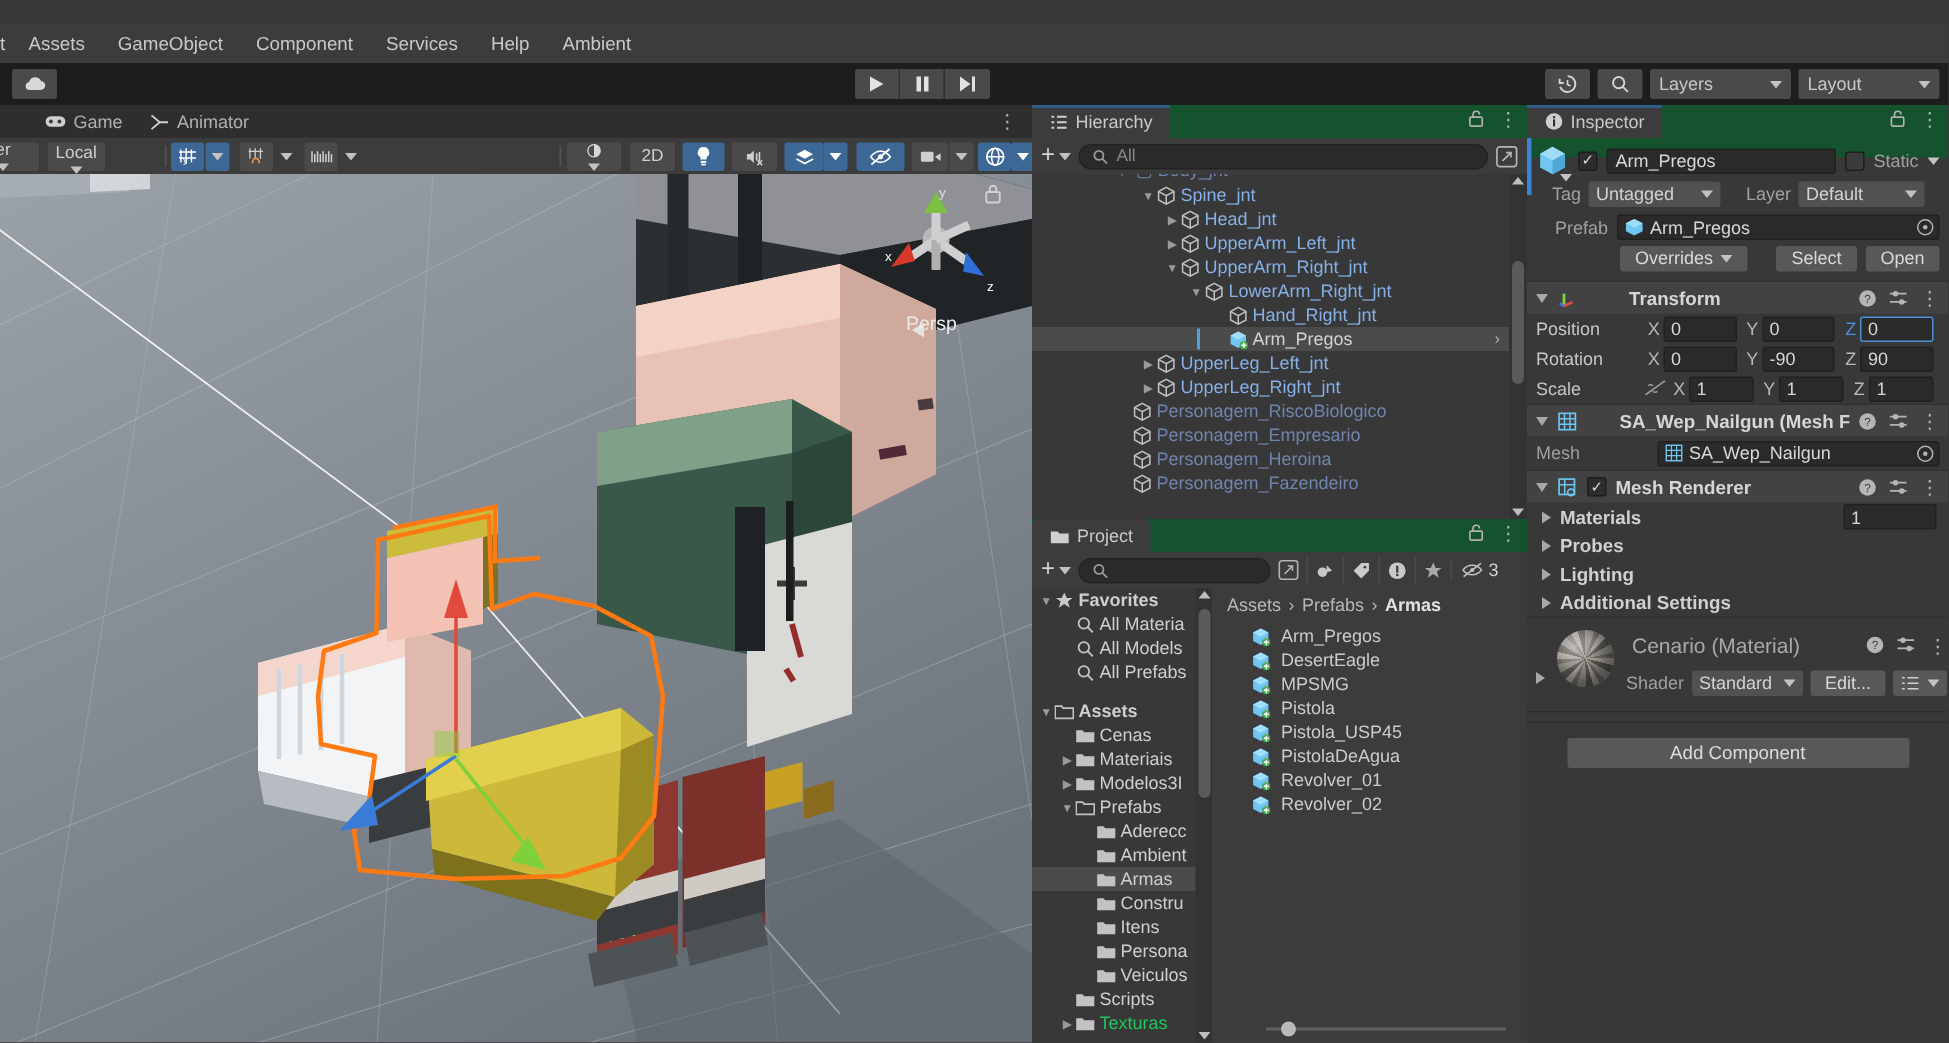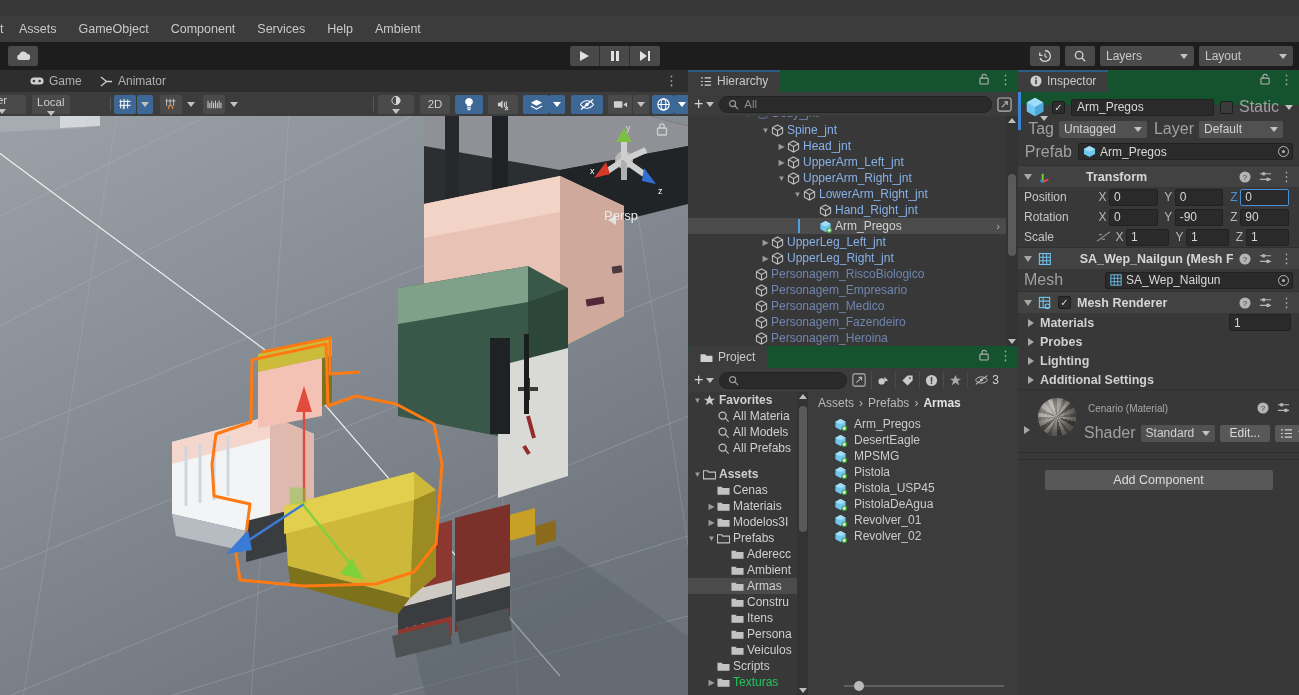--- a/index.html
+++ b/index.html
@@ -132,21 +132,21 @@
 
   
   .insp-body { position:absolute; left:0; top:22px; right:0; bottom:0; overflow:hidden; }
   .insp-accent { position:absolute; left:0; top:22px; width:3px; height:38px; background:#3b84d8; }
   .namerow { height:26px; display:flex; align-items:center; gap:6px; padding:4px 6px 0 6px; }
   .cb { width:13px;height:13px; background:#2d2d2d; border:1px solid #1d1d1d; border-radius:2px;
         display:flex; align-items:center; justify-content:center; font-size:10px; color:#ddd; flex:none;}
   .namefield { flex:1; height:17px; background:#2a2a2a; border:1px solid #212121; border-radius:2px;
                display:flex; align-items:center; padding:0 5px; color:#d8d8d8; font-size:12px;}
   .taglayer { height:22px; display:flex; align-items:center; gap:5px; padding:0 6px; }
-  .minilabel { color:#a0a0a0; font-size:16px; }
+  .minilabel { color:#a0a0a0; font-size:12px; }
   .ddbox { height:17px; background:#515151; border-radius:2px; display:flex; align-items:center;
            justify-content:space-between; padding:0 5px; color:#d2d2d2; font-size:12px; }
   .prefabrow { height:21px; display:flex; align-items:center; gap:6px; padding:2px 6px 0 6px;}
   .objfield { flex:1; height:17px; background:#2a2a2a; border:1px solid #212121; border-radius:2px;
               display:flex; align-items:center; padding:0 4px; gap:4px; color:#d8d8d8; font-size:12px; position:relative;}
   .objdot { position:absolute; right:3px; width:11px;height:11px;border:1.5px solid #b4b4b4;border-radius:50%;
             display:flex;align-items:center;justify-content:center;}
   .objdot i { width:3px;height:3px;background:#b4b4b4;border-radius:50%; display:block;}
   .btnsrow { height:22px; display:flex; align-items:center; gap:6px; padding:0 6px; justify-content:flex-end;}
   .ubtn { height:17px; background:#585858; border-radius:2px; display:flex; align-items:center;
@@ -652,39 +652,30 @@
             </svg>
             <span class="lbl-blue-dim">Personagem_Empresario</span>
           </div>
           <div class="row">
             <span style="width:56px;display:inline-block;"></span>
             <span class="tw"></span>
             <svg class="cube" viewBox="0 0 14 14">
               <path d="M7 1l5.5 3v6L7 13 1.5 10V4z" fill="none" stroke="#c2c2c2" stroke-width="1.1"></path>
               <path d="M1.5 4L7 7l5.5-3M7 7v6" stroke="#c2c2c2" stroke-width="1.1" fill="none"></path>
             </svg>
-            <span class="lbl-blue-dim">Personagem_Medico</span>
+            <span class="lbl-blue-dim">Personagem_Heroina</span>
           </div>
           <div class="row">
             <span style="width:56px;display:inline-block;"></span>
             <span class="tw"></span>
             <svg class="cube" viewBox="0 0 14 14">
               <path d="M7 1l5.5 3v6L7 13 1.5 10V4z" fill="none" stroke="#c2c2c2" stroke-width="1.1"></path>
               <path d="M1.5 4L7 7l5.5-3M7 7v6" stroke="#c2c2c2" stroke-width="1.1" fill="none"></path>
             </svg>
             <span class="lbl-blue-dim">Personagem_Fazendeiro</span>
-          </div>
-          <div class="row">
-            <span style="width:56px;display:inline-block;"></span>
-            <span class="tw"></span>
-            <svg class="cube" viewBox="0 0 14 14">
-              <path d="M7 1l5.5 3v6L7 13 1.5 10V4z" fill="none" stroke="#c2c2c2" stroke-width="1.1"></path>
-              <path d="M1.5 4L7 7l5.5-3M7 7v6" stroke="#c2c2c2" stroke-width="1.1" fill="none"></path>
-            </svg>
-            <span class="lbl-blue-dim">Personagem_Heroina</span>
           </div>
         </div>
       <div class="scrollbar-track" style="top:0;width:12px;background:#333;">
         <div style="position:absolute;left:2px;top:2px;width:0;height:0;border-left:4px solid transparent;border-right:4px solid transparent;border-bottom:5px solid #bdbdbd;"></div>
         <div class="scroll-v" style="top:58px;height:82px;"></div>
         <div style="position:absolute;left:2px;bottom:2px;width:0;height:0;border-left:4px solid transparent;border-right:4px solid transparent;border-top:5px solid #bdbdbd;"></div>
       </div>
     </div>
   </div>
 
@@ -1066,20 +1057,32 @@
               <path d="M7 1l6 3.2v5.6L7 13 1 9.8V4.2z" fill="#6fc6f0"></path>
               <path d="M7 1l6 3.2L7 7.4 1 4.2z" fill="#9fdcf7"></path>
             </svg>
           <span>Arm_Pregos</span>
           <span class="objdot">
               <i></i>
             </span>
         </div>
       </div>
 
+      <div class="btnsrow">
+        <div class="ubtn" style="margin-right:auto;margin-left:56px;">
+          <span>Overrides</span>
+          <span class="caret" style="margin-left:5px;"></span>
+        </div>
+        <div class="ubtn">
+          <span>Select</span>
+        </div>
+        <div class="ubtn">
+          <span>Open</span>
+        </div>
+      </div>
 
       <div class="comphead" style="margin-top:4px;">
         <span class="tri open"></span>
         <svg width="14" height="14" viewBox="0 0 15 15">
             <path d="M5 13V4" stroke="#7fd13b" stroke-width="2"></path>
             <path d="M5 13l6-3" stroke="#e04b3c" stroke-width="2"></path>
             <path d="M5 13l-3-2" stroke="#3b7bd8" stroke-width="2"></path>
           </svg>
         <span class="comptitle" style="margin-left:28px;">Transform</span>
         <span class="hicons">
@@ -1204,21 +1207,21 @@
             <span class="tri"></span>
             <span style="font-weight:bold;">Additional Settings</span>
           </div>
         </div>
 
       <div class="matblock">
         <span class="tri" style="margin-top:28px;"></span>
         <div class="matsphere"></div>
         <div style="flex:1;">
           <div style="height:20px;display:flex;align-items:center;">
-            <span style="color:#a8a8a8;font-size:10px;margin-left:4px;">Cenario (Material)</span>
+            <span style="color:#a8a8a8;font-size:14px;margin-left:4px;">Cenario (Material)</span>
             <span class="hicons">
               <svg width="12" height="12" viewBox="0 0 13 13">
                   <circle cx="6.5" cy="6.5" r="6" fill="#b5b5b5"></circle>
                   <text x="6.5" y="9.6" font-size="8.5" text-anchor="middle" fill="#3a3a3a" font-family="sans-serif">?</text>
                 </svg>
               <svg width="13" height="12" viewBox="0 0 14 13">
                   <path d="M1 3h12M1 9h12" stroke="#b5b5b5" stroke-width="1.3"></path>
                   <circle cx="5" cy="3" r="2" fill="#b5b5b5"></circle>
                   <circle cx="9.5" cy="9" r="2" fill="#b5b5b5"></circle>
                 </svg>

